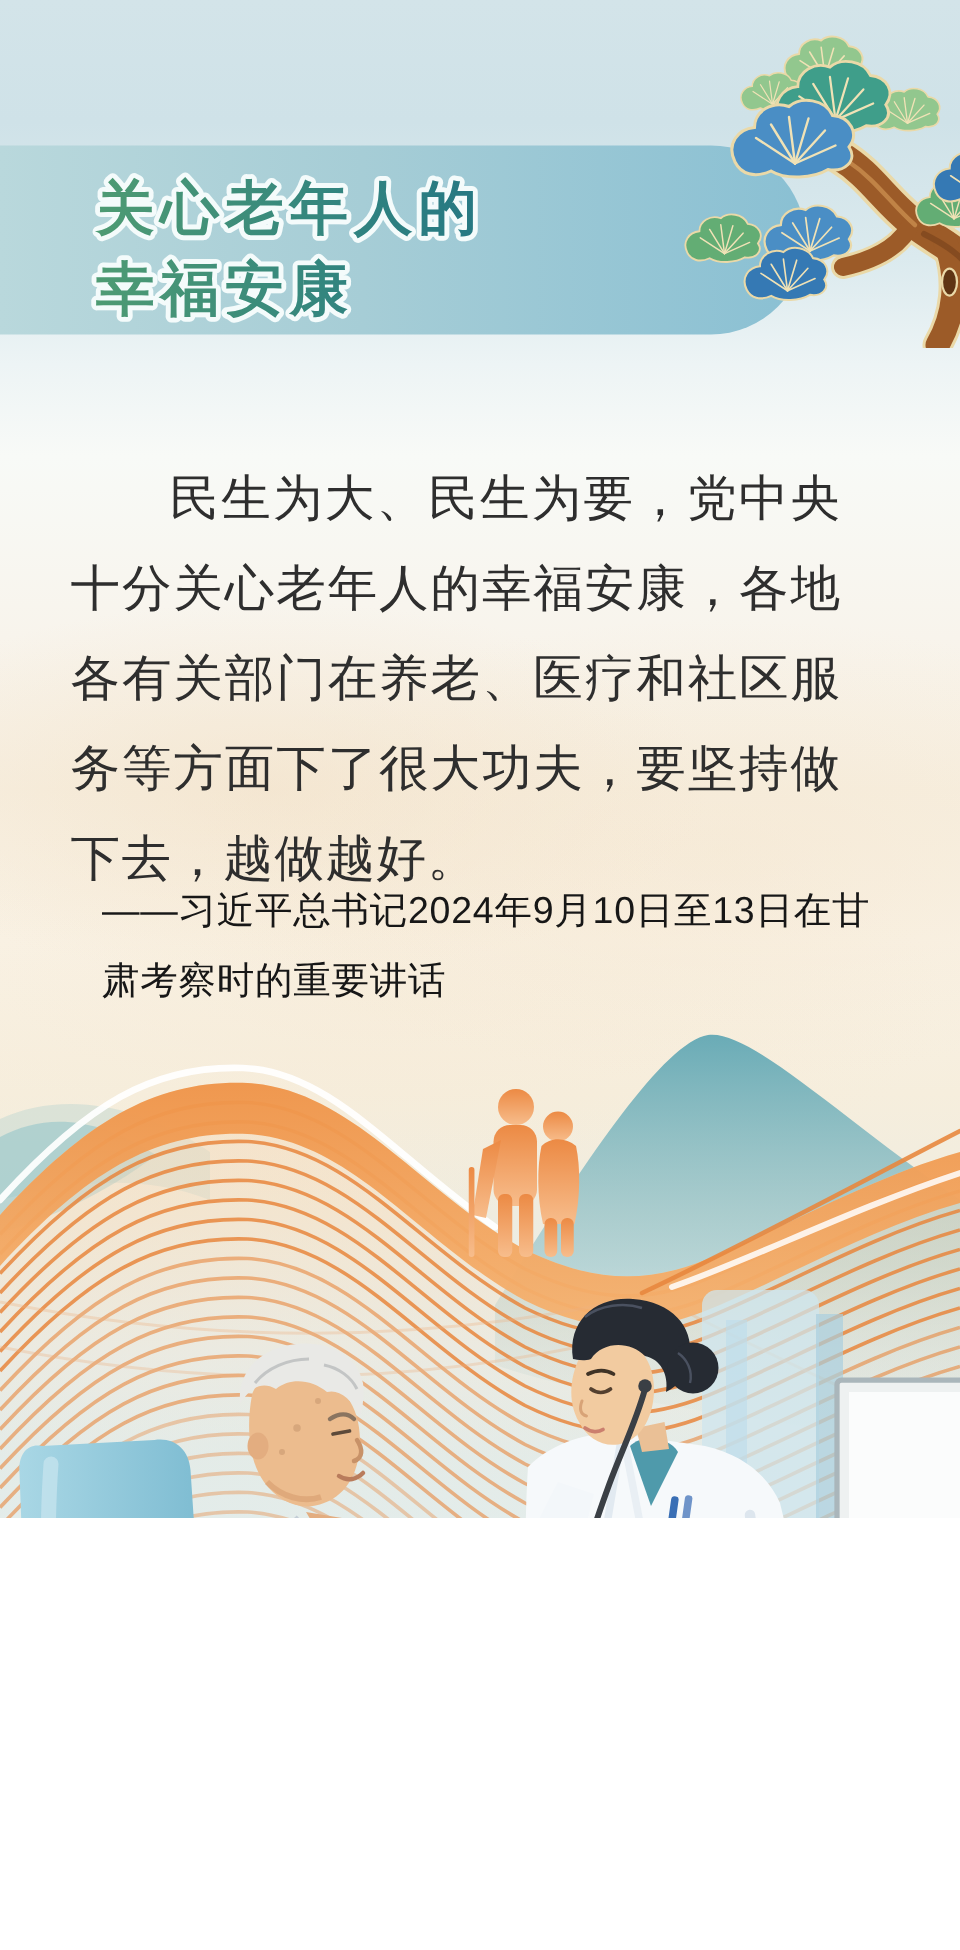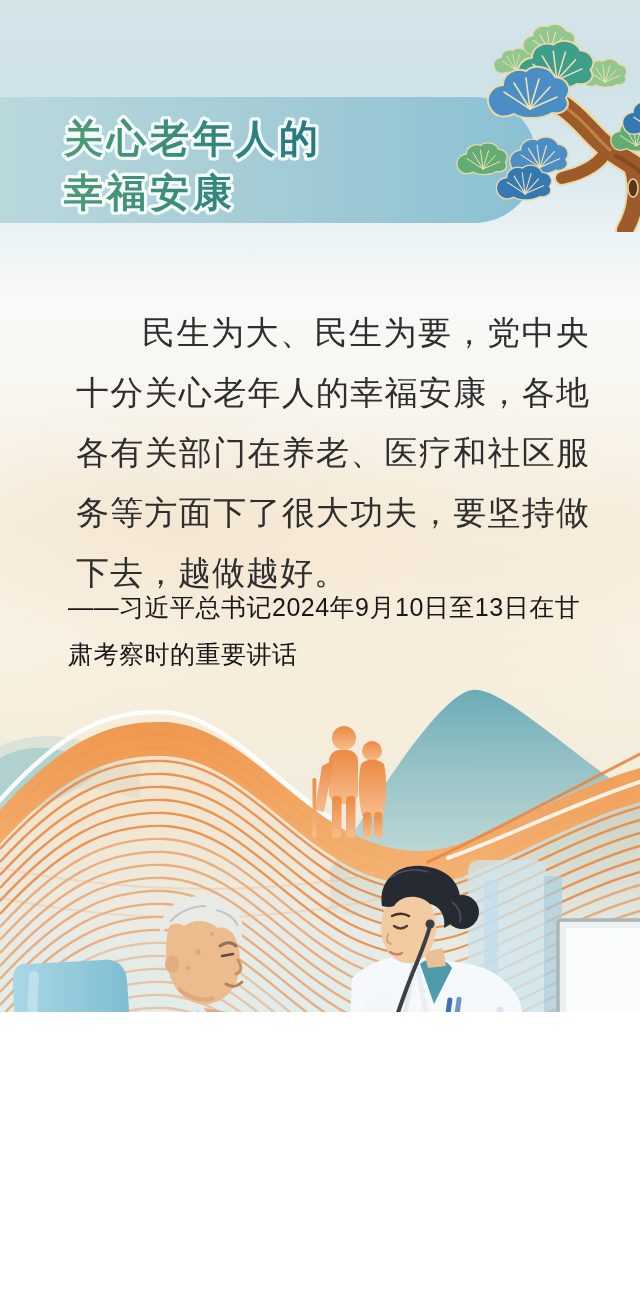--- a/index.html
+++ b/index.html
@@ -26,21 +26,21 @@
   }
   .title-svg{position:absolute;left:50px;top:96px;width:420px;height:136px;}
   .title-svg text{
     font-family:"Liberation Serif","DejaVu Serif",serif;
     font-weight:700;font-size:39px;letter-spacing:4px;
     fill:url(#titleGrad);stroke:#f4fbfb;stroke-width:6.5px;paint-order:stroke;
     stroke-linejoin:round;
   }
   .pine-svg{position:absolute;left:440px;top:16px;width:200px;height:216px;}
   .quote{
-    position:absolute;left:76px;top:303px;width:514px;margin:0;
+    position:absolute;left:47px;top:303px;width:514px;margin:0;
     font-family:"Liberation Serif","DejaVu Serif",serif;
     font-size:33px;line-height:60px;letter-spacing:1px;color:#2e2e2e;
     text-indent:2em;text-align:justify;
   }
   .attribution{
     position:absolute;left:64px;top:580px;width:520px;margin:4px;
     font-size:25px;line-height:47px;letter-spacing:.5px;
     color:#171717;font-weight:500;
   }
   .wave-svg{position:absolute;left:0;top:650px;width:640px;height:520px;}

